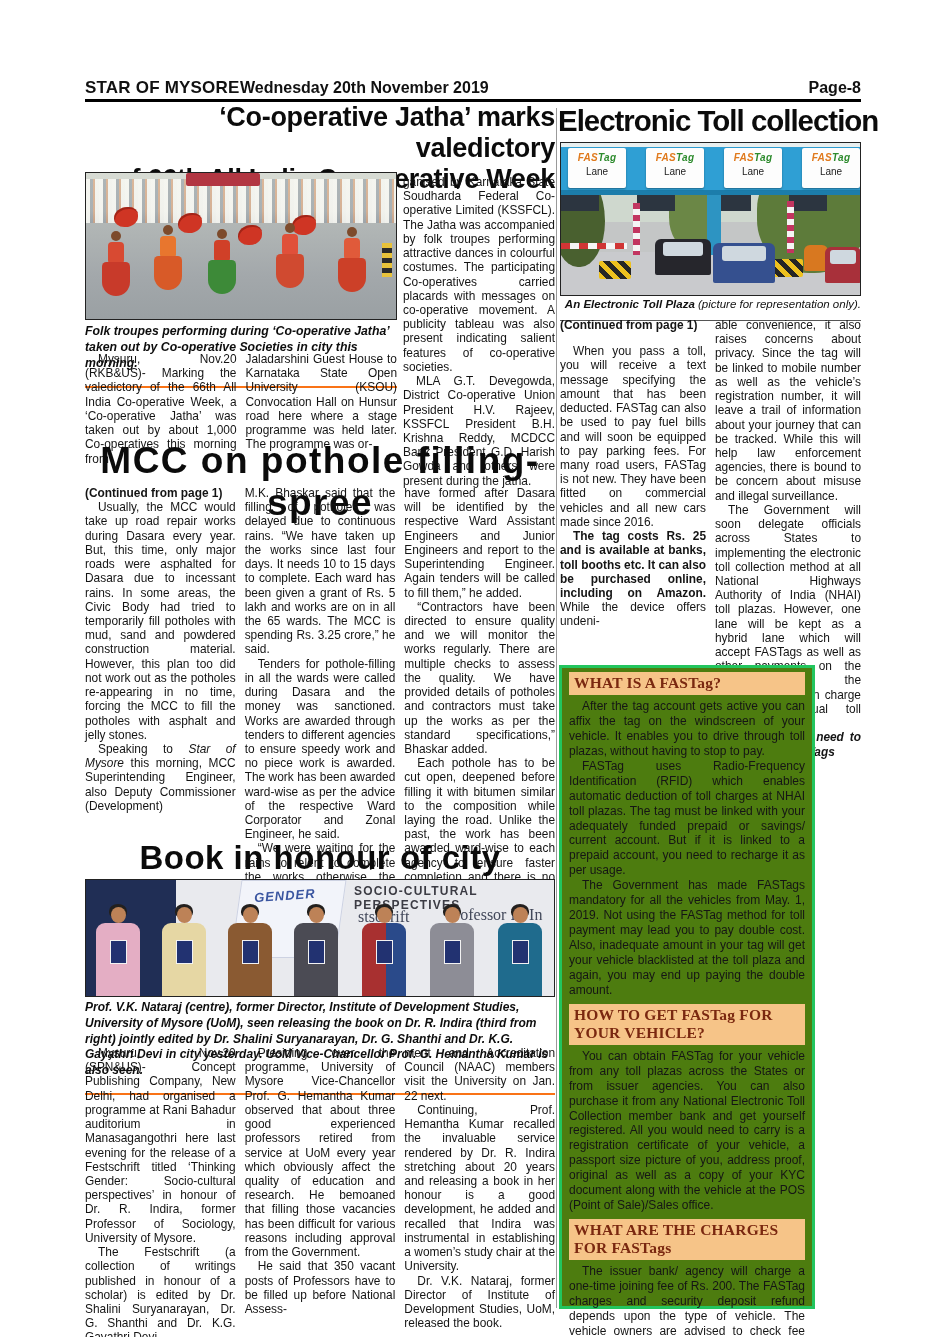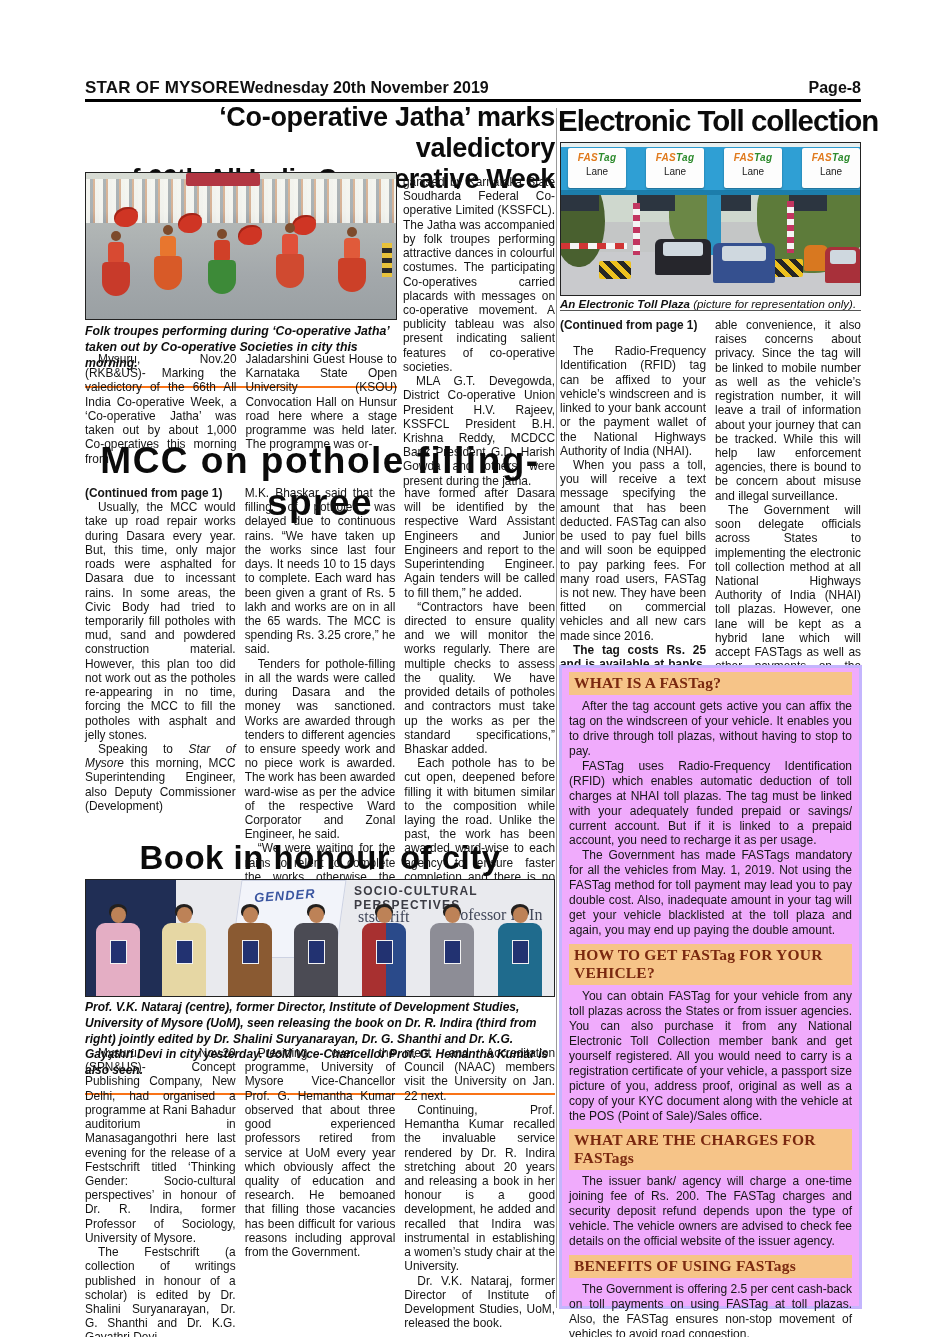--- a/index.html
+++ b/index.html
@@ -85,27 +85,27 @@
   .pillar { position:absolute; left:146px; top:52px; width:14px; height:60px; background:#2d94c2; }
   .post { position:absolute; width:7px; height:52px;
     background:repeating-linear-gradient(180deg,#c23560 0 6px,#f5f5f5 6px 12px); }
   .boom { position:absolute; height:6px; background:repeating-linear-gradient(90deg,#d03535 0 9px,#f5f5f5 9px 18px); }
   .chevron { position:absolute; width:32px; height:18px;
     background:repeating-linear-gradient(45deg,#eec11e 0 5px,#252525 5px 10px); border-radius:2px; }
   .car { position:absolute; border-radius:6px 6px 2px 2px; }
   .car .win { position:absolute; left:15%; top:3px; width:70%; height:38%; background:#cfd8df; border-radius:3px; }
 
   
-  .toll-caption { position:absolute; left:560px; top:298px; width:301px; text-align:left;
-    font-size:11.5px; font-style:italic; border-bottom:1px solid #555; padding-bottom:0; }
+  .toll-caption { position:absolute; left:560px; top:298px; width:301px; text-align:right;
+    font-size:11.5px; font-style:italic; border-bottom:1px solid #555; padding-bottom:10px; }
   .toll-caption .b { font-weight:bold; }
 
   
-  .fbox { position:absolute; left:559px; top:665px; width:303px; height:644px;
-    border:3px solid #c4b5fd; background:#f0abfc; padding:4px 7px 6px; }
+  .fbox { position:absolute; left:559px; top:665px; width:256px; height:644px;
+    border:3px solid #22c55e; background:#4d7c0f; padding:4px 7px 6px; }
   .fhead { background:#f6c488; color:#7a2810; font-family:"Liberation Serif",serif;
     font-weight:bold; font-size:15.5px; padding:2px 5px 3px; margin:6px 0 4px; letter-spacing:.2px; }
   .fhead.first { margin-top:0; }
   .fbox p { font-size:12px; line-height:1.245; text-align:justify; text-indent:13px; color:#151515; }
 </style>
 </head>
 <body>
 
 <div class="masthead-bar">
   <span class="masthead">STAR OF MYSORE</span>
@@ -244,20 +244,21 @@
 
 <div class="caption" style="left:85px;top:1000px;width:470px;font-size:12px">Prof. V.K. Nataraj (centre), former Director, Institute of Development Studies, University of Mysore (UoM), seen releasing the book on Dr. R. Indira (third from right) jointly edited by Dr. Shalini Suryanarayan, Dr. G. Shanthi and Dr. K.G. Gayathri Devi in city yesterday. UoM Vice-Chancellor Prof. G. Hemantha Kumar is also seen.</div>
 
 <div class="cols" style="left:85px;top:1046px;width:470px">
   <div class="bodycol">
     <p class="indent">Mysuru, Nov.20 (SPN&amp;US)- Concept Publishing Company, New Delhi, had organised a programme at Rani Bahadur auditorium in Manasagangothri here last evening for the release of a Festschrift titled ‘Thinking Gender: Socio-cultural perspectives’ in honour of Dr. R. Indira, former Professor of Sociology, University of Mysore.</p>
     <p class="indent">The Festschrift (a collection of writings published in honour of a scholar) is edited by Dr. Shalini Suryanarayan, Dr. G. Shanthi and Dr. K.G. Gayathri Devi.</p>
   </div>
   <div class="bodycol">
     <p class="indent">Presiding over the programme, University of Mysore Vice-Chancellor Prof. G. Hemantha Kumar observed that about three good experienced professors retired from service at UoM every year which obviously affect the quality of education and research. He bemoaned that filling those vacancies has been difficult for various reasons including approval from the Government.</p>
+    <p class="indent">He said that 350 vacant posts of Professors have to be filled up before National Assess-</p>
   </div>
   <div class="bodycol">
     <p class="nid">ment and Accreditation Council (NAAC) members visit the University on Jan. 22 next.</p>
     <p class="indent">Continuing, Prof. Hemantha Kumar recalled the invaluable service rendered by Dr. R. Indira stretching about 20 years and releasing a book in her honour is a good development, he added and recalled that Indira was instrumental in establishing a women’s study chair at the University.</p>
     <p class="indent">Dr. V.K. Nataraj, former Director of Institute of Development Studies, UoM, released the book.</p>
   </div>
 </div>
 
 <div class="abs headline hl-toll">Electronic Toll collection</div>
 
@@ -301,21 +302,20 @@
     </div>
 </div>
 
 <div class="toll-caption">
   <span class="b">An Electronic Toll Plaza</span><span> (picture for representation only).</span>
 </div>
 
 <div class="cols" style="left:560px;top:318px;width:301px">
   <div class="bodycol">
     <p class="contd" style="margin-bottom:12px">(Continued from page 1)</p>
-    <p class="indent">The Radio-Frequency Identification (RFID) tag can be affixed to your vehicle’s windscreen and is linked to your bank account or the payment wallet of the National Highways Authority of India (NHAI).</p>
     <p class="indent">When you pass a toll, you will receive a text message specifying the amount that has been deducted. FASTag can also be used to pay fuel bills and will soon be equipped to pay parking fees. For many road users, FASTag is not new. They have been fitted on commercial vehicles and all new cars made since 2016.</p>
     <p class="indent"><b>The tag costs Rs. 25 and is available at banks, toll booths etc. It can also be purchased online, including on Amazon.</b><span> While the device offers undeni-</span></p>
   </div>
   <div class="bodycol">
     <p class="nid">able convenience, it also raises concerns about privacy. Since the tag will be linked to mobile number as well as the vehicle’s registration number, it will leave a trail of information about your journey that can be tracked. While this will help law enforcement agencies, there is bound to be concern about misuse and illegal surveillance.</p>
     <p class="indent">The Government will soon delegate officials across States to implementing the electronic toll collection method at all National Highways Authority of India (NHAI) toll plazas. However, one lane will be kept as a hybrid lane which will accept FASTags as well as other payments on the condition that the authorities will then charge double of actual toll amount.</p>
     <p class="bi indent">Here’s all you need to know about FASTags</p>
   </div>
 </div>
 

